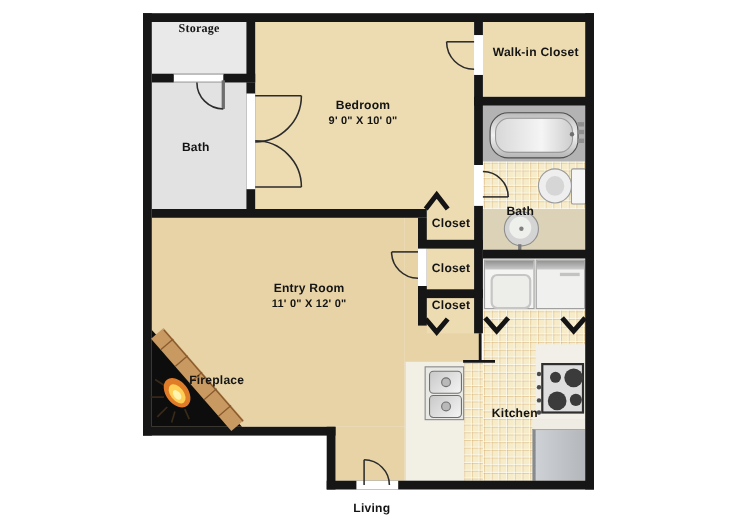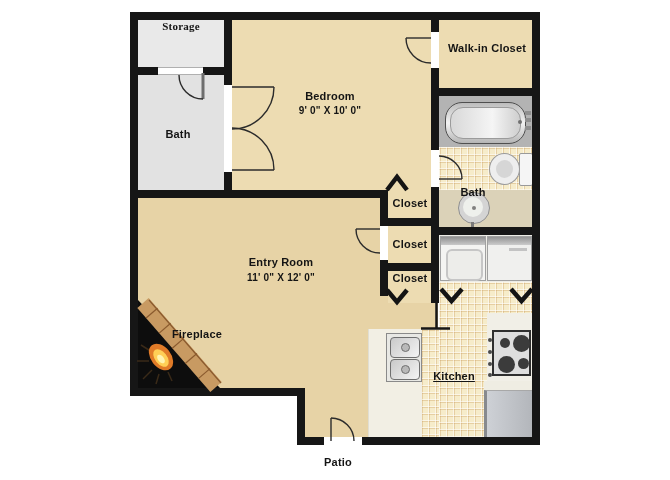--- a/index.html
+++ b/index.html
@@ -198,17 +198,17 @@
   <div class="lbl" style="left:178px;top:134px;">Bath</div>
   <div class="lbl" style="left:330px;top:96px;">Bedroom</div>
   <div class="lbl dims" style="left:330px;top:110px;">9' 0" X 10' 0"</div>
   <div class="lbl" style="left:487px;top:48px;">Walk-in Closet</div>
   <div class="lbl" style="left:473px;top:168px;margin-top:24px;">Bath</div>
   <div class="lbl" style="left:410px;top:203px;">Closet</div>
   <div class="lbl" style="left:410px;top:244px;">Closet</div>
   <div class="lbl" style="left:410px;top:278px;">Closet</div>
   <div class="lbl" style="left:281px;top:262px;">Entry Room</div>
   <div class="lbl dims" style="left:281px;top:277px;">11' 0" X 12' 0"</div>
-  <div class="lbl" style="left:197px;top:334px;">Fireplace</div>
-  <div class="lbl" style="left:454px;top:376px;text-decoration:underline;">Kitchen</div>
-  <div class="lbl" style="left:338px;top:462px;">Patio</div>
+  <div class="lbl" style="left:197px;top:346px;">Fireplace</div>
+  <div class="lbl" style="left:468px;top:376px;">Kitchen</div>
+  <div class="lbl" style="left:338px;top:462px;">Living</div>
 
 </div>
 
 </body></html>

